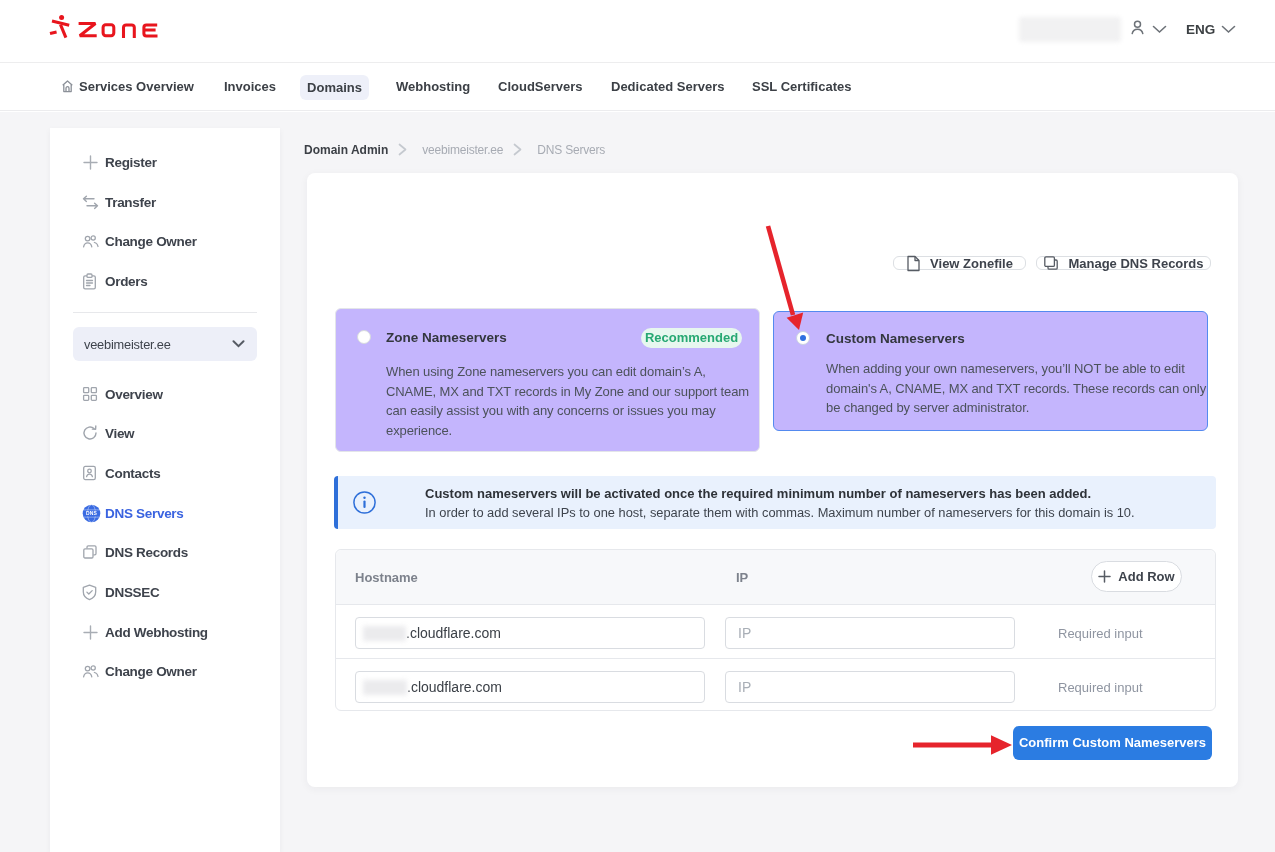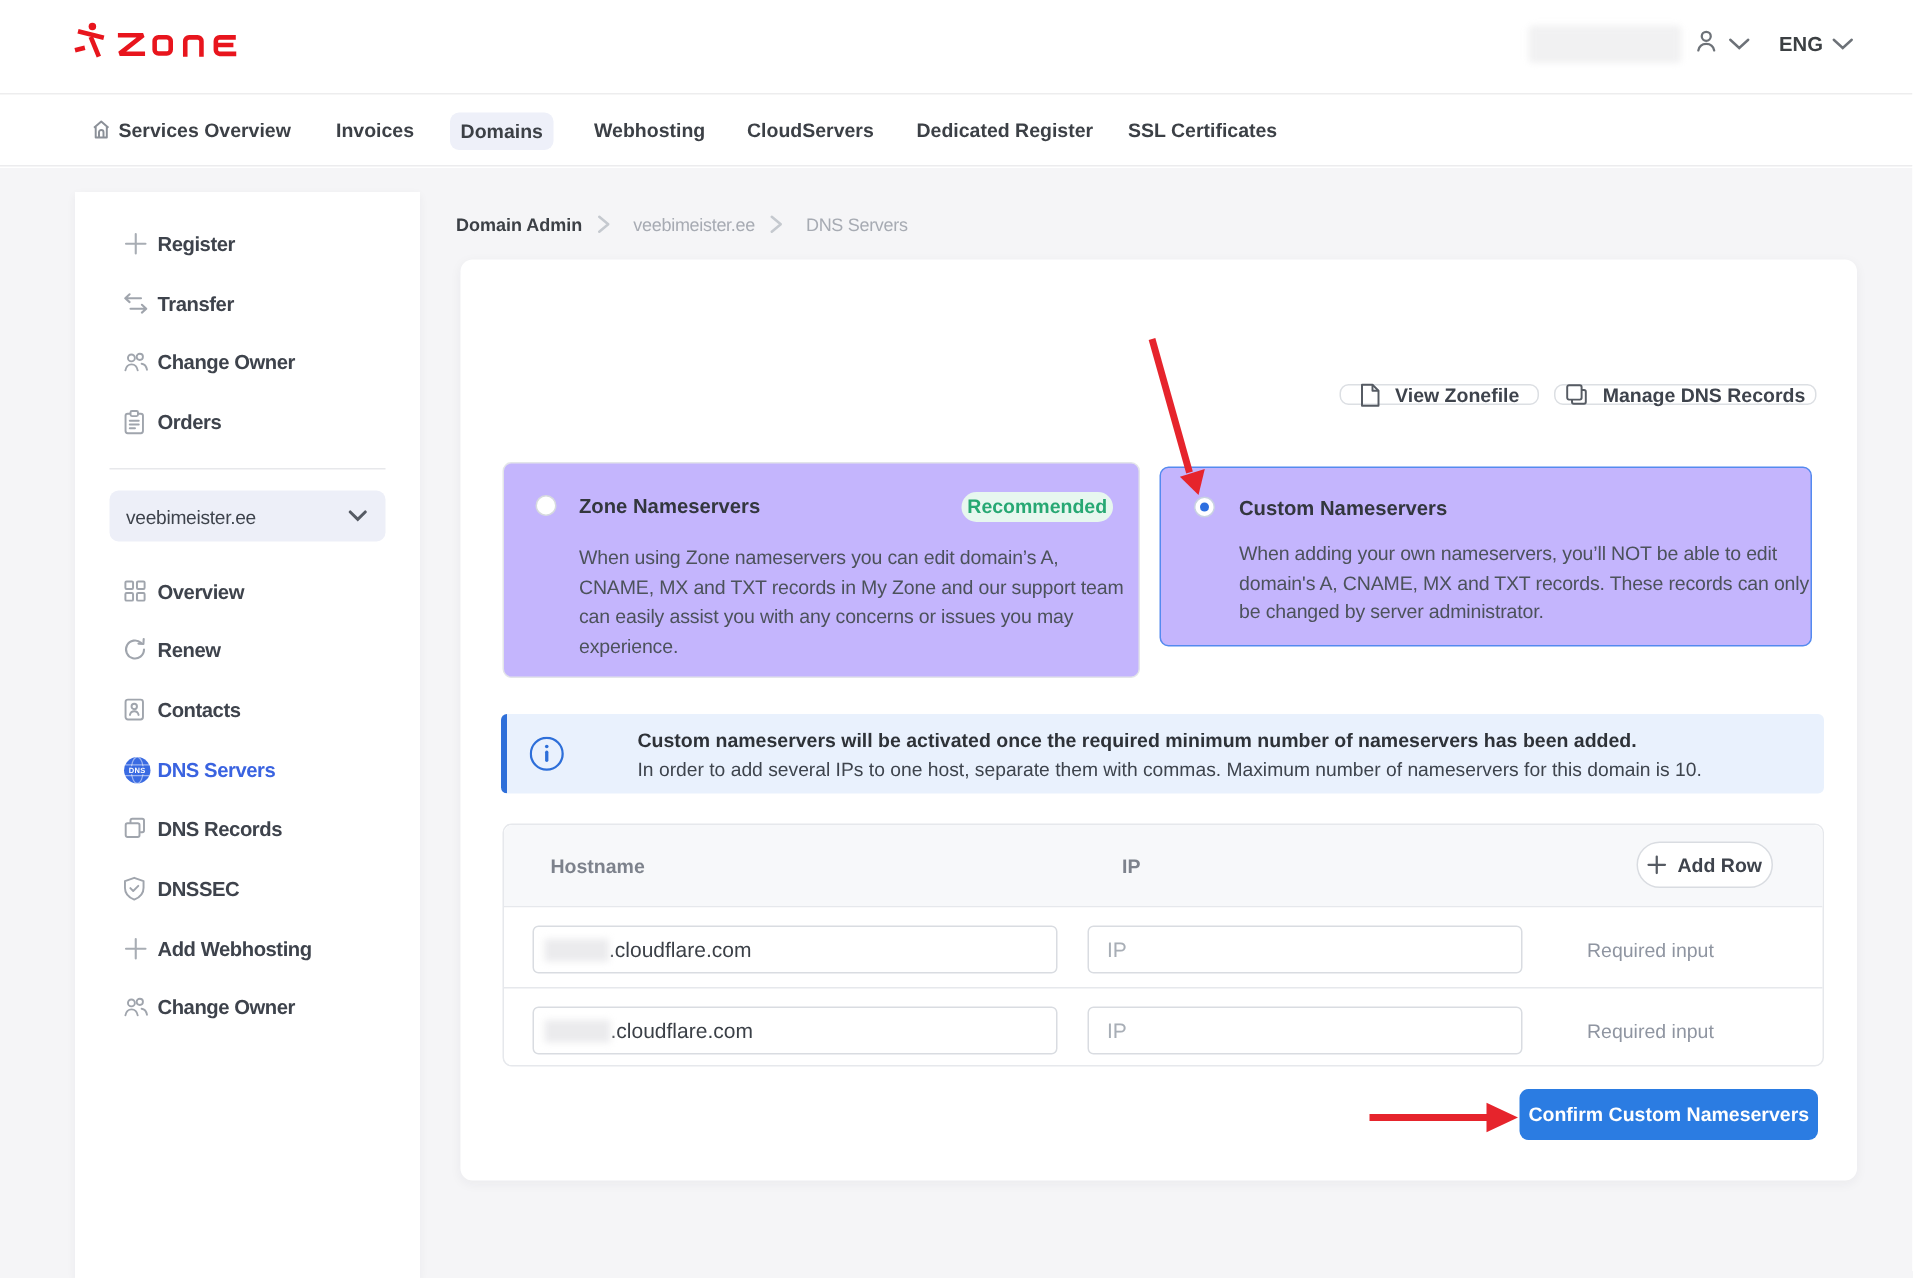--- a/index.html
+++ b/index.html
@@ -65,21 +65,21 @@
 #info { position:absolute; left:27px; top:303px; width:882px; height:53px;
   background:#e9f1fd; border-left:4px solid #2e6fd9; border-radius:4px; }
 #info .ic { position:absolute; left:15px; top:15px; }
 #info .l1 { position:absolute; left:87px; top:10px; font-size:13px; font-weight:bold; color:#2e3238; }
 #info .l2 { position:absolute; left:87px; top:29px; font-size:12.85px; color:#3e444d; }
 
 #tbl { position:absolute; left:28px; top:376px; width:881px; height:162px;
   border:1px solid #e6e8ec; border-radius:6px; background:#fff; }
 #thead { position:absolute; left:0; top:0; width:879px; height:55px;
   background:#f7f8fa; border-bottom:1px solid #e6e8ec; border-radius:6px 6px 0 0; }
-#thead .th { position:absolute; top:20px; font-size:13px; font-weight:bold; color:#7d828c;margin-left:12px; }
+#thead .th { position:absolute; top:20px; font-size:13px; font-weight:bold; color:#7d828c; }
 #addrow { position:absolute; left:755px; top:11px; width:91px; height:31px;
   background:#fff; border:1px solid #d9dce1; border-radius:16px; display:flex;
   align-items:center; justify-content:center; font-size:13px; font-weight:bold; color:#3e434c; }
 #addrow svg { margin-right:7px; }
 .trow { position:absolute; left:0; width:879px; height:53px; }
 .inp { position:absolute; top:11px; height:32px; border:1px solid #d9dce1;
   border-radius:4px; background:#fff; display:flex; align-items:center; }
 .hostinp { left:19px; width:350px; }
 .ipinp { left:389px; width:290px; font-size:14px; color:#a8aeb6; padding-left:12px; }
 .blurbox { height:15px; background:#ebebed; filter:blur(2.5px); margin-left:7px; }
@@ -121,21 +121,21 @@
 </div>
 <div id="nav">
   <svg class="abs" style="left:60px;top:16px" width="15" height="15" viewBox="0 0 15 15" fill="none" stroke="#8b9098" stroke-width="1.3" stroke-linejoin="round">
         <path d="M2.7 6.2 L7.5 2 L12.3 6.2 M3.8 5.4 V12.6 H11.2 V5.4 M6 12.6 V9.2 a1.5 1.5 0 0 1 3 0 V12.6"></path>
       </svg>
   <span class="navitem" style="left:79px">Services Overview</span>
   <span class="navitem" style="left:224px">Invoices</span>
   <div id="dompill">Domains</div>
   <span class="navitem" style="left:396px">Webhosting</span>
   <span class="navitem" style="left:498px">CloudServers</span>
-  <span class="navitem" style="left:611px">Dedicated Register</span>
+  <span class="navitem" style="left:611px">Dedicated Servers</span>
   <span class="navitem" style="left:752px">SSL Certificates</span>
 </div>
 <div id="bg"></div>
 <div id="sidebar">
 <div class="sitem" style="top:24px">
         <span class="ico">
           <svg width="17" height="17" viewBox="0 0 17 17" fill="none" stroke="#a8adb4" stroke-width="1.4" stroke-linecap="round">
             <path d="M8.5 2 V15 M2 8.5 H15"></path>
           </svg>
         </span>
@@ -181,21 +181,21 @@
         </span>
         <span>Overview</span>
       </div>
 <div class="sitem" style="top:295px">
         <span class="ico">
           <svg width="16" height="16" viewBox="0 0 16 16" fill="none" stroke="#a0a5ad" stroke-width="1.4" stroke-linecap="round" stroke-linejoin="round">
             <path d="M14 8 a 6 6 0 1 1 -2 -4.5"></path>
             <path d="M13.8 1 L13.6 4.3 L10.3 4.1"></path>
           </svg>
         </span>
-        <span>Renew</span>
+        <span>View</span>
       </div>
 <div class="sitem" style="top:335px">
         <span class="ico">
           <svg width="15" height="16" viewBox="0 0 15 16" fill="none" stroke="#a0a5ad" stroke-width="1.3" stroke-linejoin="round">
             <rect x="1.7" y="1.4" width="11.6" height="13.2" rx="1.6"></rect>
             <circle cx="7.5" cy="6" r="1.8"></circle>
             <path d="M4.6 11.6 c 0.4 -1.6 1.5 -2.4 2.9 -2.4 s 2.5 0.8 2.9 2.4" stroke-linecap="round"></path>
           </svg>
         </span>
         <span>Contacts</span>

